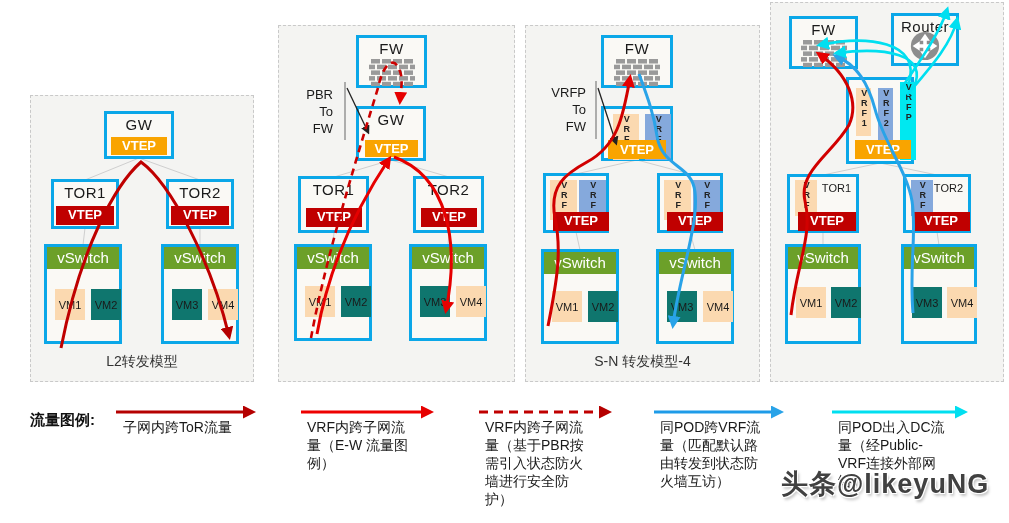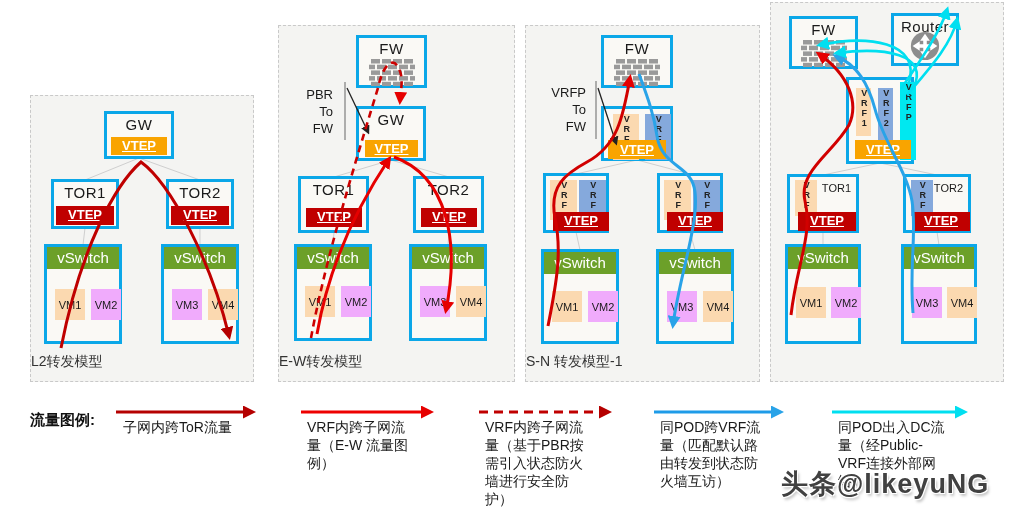--- a/index.html
+++ b/index.html
@@ -11,49 +11,49 @@
     position:absolute;background:#f4f4f2;border:1px dashed #c9c9c9;
   }
   .node{
     position:absolute;background:#faf9f5;border:3px solid #0ba7e8;box-sizing:border-box;
   }
   .nlabel{
     text-align:center;font-size:15px;color:#1a1a1a;padding-top:2px;letter-spacing:0.5px;
   }
   .vtep{
     position:absolute;color:#fff;font-weight:bold;font-size:13px;text-align:center;
-    line-height:18px;z-index:3;text-decoration:underline;
+    line-height:18px;z-index:3;
   }
   .vtep.o{background:#f9a400;}
   .vtep.r{background:#c00000;}
   .vsw-head{
     position:absolute;left:0;top:0;right:0;height:22px;background:#6ca029;color:#fff;
     font-size:15px;text-align:center;line-height:22px;
   }
   .vm{
     position:absolute;width:30px;height:31px;font-size:11px;color:#1a1a1a;
     display:flex;align-items:center;justify-content:center;
   }
   .vm.o{background:#fbd9b0;}
-  .vm.b{background:#f0abfc;}
+  .vm.b{background:#0f766e;}
   .strip{position:absolute;overflow:hidden;display:flex;z-index:1;}
   .strip.o{background:#fbd9b0;}
   .strip.b{background:#85a9dc;}
   .strip.c{background:#00e8f0;}
   .strip > span{
     writing-mode:vertical-lr;text-orientation:upright;margin:0 auto;
     font-size:9px;font-weight:bold;line-height:1.05;color:#222;
   }
   .tor-tag{position:absolute;right:5px;top:5px;font-size:11px;color:#1a1a1a;z-index:2;}
   .annot{
     position:absolute;font-size:13px;color:#1a1a1a;text-align:right;
     white-space:pre-line;line-height:17px;z-index:4;
   }
   .panel-title{
-    position:absolute;left:0;right:0;bottom:10px;text-align:left;
+    position:absolute;left:0;right:0;bottom:10px;text-align:center;
     font-size:14px;color:#333;
   }
   svg.layer{position:absolute;left:0;top:0;pointer-events:none;}
   svg.layer.under{z-index:0;}
   svg.layer.over{z-index:5;}
   .legend-title{position:absolute;left:30px;top:411px;font-size:15px;font-weight:bold;color:#111;}
   .legend-item-text{position:absolute;font-size:14px;line-height:18px;color:#1a1a1a;}
   .legend-arrow{position:absolute;height:16px;}
   .watermark{
     position:absolute;left:781px;top:466px;font-size:27px;font-weight:bold;color:#414141;
@@ -193,21 +193,20 @@
     <div class="vm b" style="left:8px;top:39px">VM3</div>
     <div class="vm o" style="left:44px;top:39px">VM4</div>
   </div>
   <svg class="layer over" width="235" height="355">
     <line x1="66" y1="56" x2="66" y2="114" stroke="#666" stroke-width="1"></line>
     <path d="M68,62 L89,106" fill="none" stroke="#222" stroke-width="1.3" marker-end="url(#m-black)"></path>
     <path d="M32,312 C45,240 72,150 99,62 C104,38 114,31 119,41 C125,51 122,62 121,75" fill="none" stroke="#cc0000" stroke-width="2.6" stroke-dasharray="7,5" marker-end="url(#m-red)"></path>
     <path d="M38,308 C48,250 72,190 110,133" fill="none" stroke="#e60000" stroke-width="3" marker-end="url(#m-red)"></path>
     <path d="M115,131 C168,150 181,215 167,284" fill="none" stroke="#e60000" stroke-width="3" marker-end="url(#m-red)"></path>
   </svg>
-  <div class="panel-title">E-W转发模型</div>
 </div>
 
 <div class="panel" style="left:525px;top:25px;width:233px;height:355px">
   <svg class="layer under" width="233" height="355">
     <g stroke="#cfcfcf" stroke-width="1" fill="none">
       <path d="M111,134 L50,148"></path>
         <path d="M111,134 L164,148"></path>
       <path d="M50,206 L54,224"></path>
         <path d="M164,206 L169,224"></path>
       <path d="M54,245 L30,262"></path>
@@ -284,21 +283,21 @@
     <div class="vsw-head">vSwitch</div>
     <div class="vm b" style="left:8px;top:39px">VM3</div>
     <div class="vm o" style="left:44px;top:39px">VM4</div>
   </div>
   <svg class="layer over" width="233" height="355">
     <line x1="70" y1="55" x2="70" y2="113" stroke="#666" stroke-width="1"></line>
     <path d="M72,62 L90,117" fill="none" stroke="#222" stroke-width="1.3" marker-end="url(#m-black)"></path>
     <path d="M22,300 C31,255 36,225 29,192 C23,160 39,148 61,136 C91,120 97,92 104,52" fill="none" stroke="#d10000" stroke-width="3" marker-end="url(#m-red)"></path>
     <path d="M113,48 C121,70 128,88 131,110 C136,142 166,138 169,166 C173,198 153,252 147,299" fill="none" stroke="#29a3e8" stroke-width="3" marker-end="url(#m-blue)"></path>
   </svg>
-  <div class="panel-title">S-N 转发模型-1</div>
+  <div class="panel-title">S-N 转发模型-4</div>
 </div>
 
 <div class="panel" style="left:770px;top:2px;width:232px;height:378px">
   <svg class="layer under" width="232" height="378">
     <g stroke="#cfcfcf" stroke-width="1" fill="none">
       <path d="M109,160 L52,172"></path>
         <path d="M109,160 L166,172"></path>
       <path d="M52,229 L52,242"></path>
         <path d="M166,229 L168,242"></path>
       <path d="M52,264 L28,282"></path>

